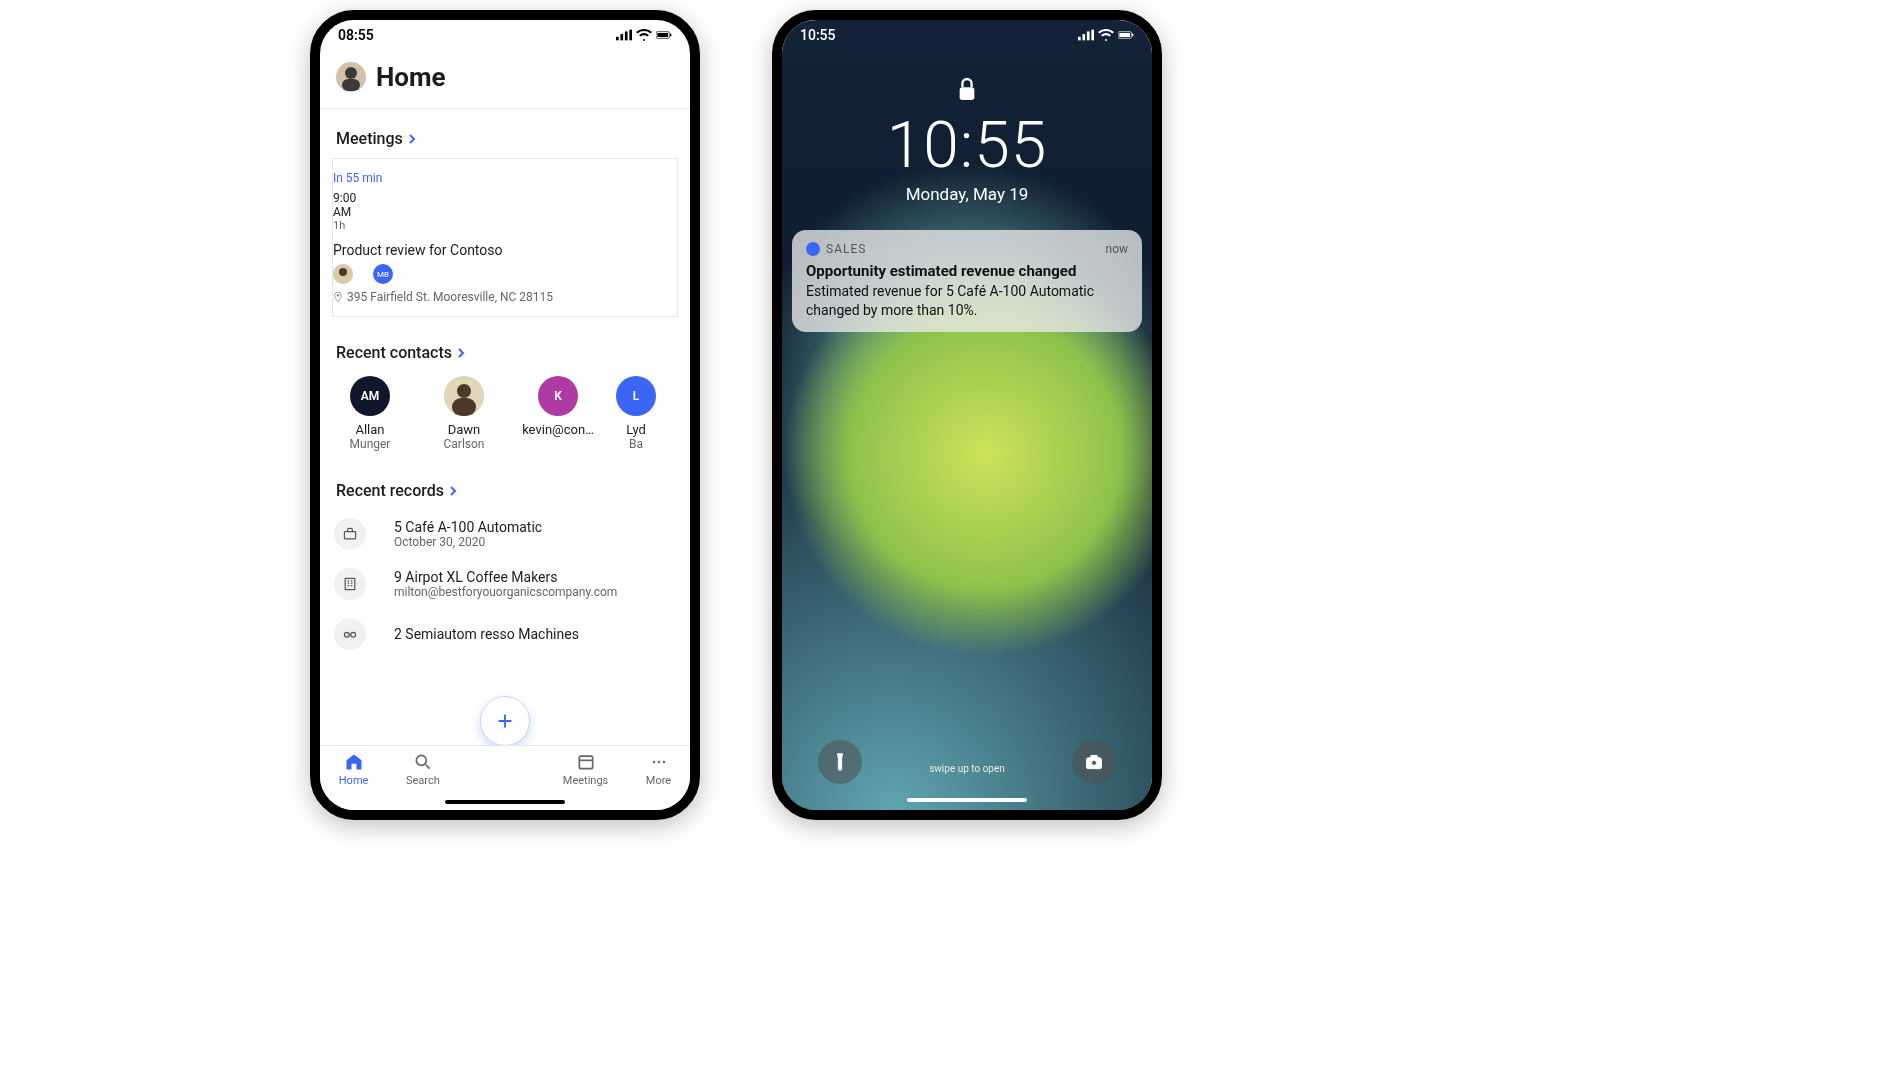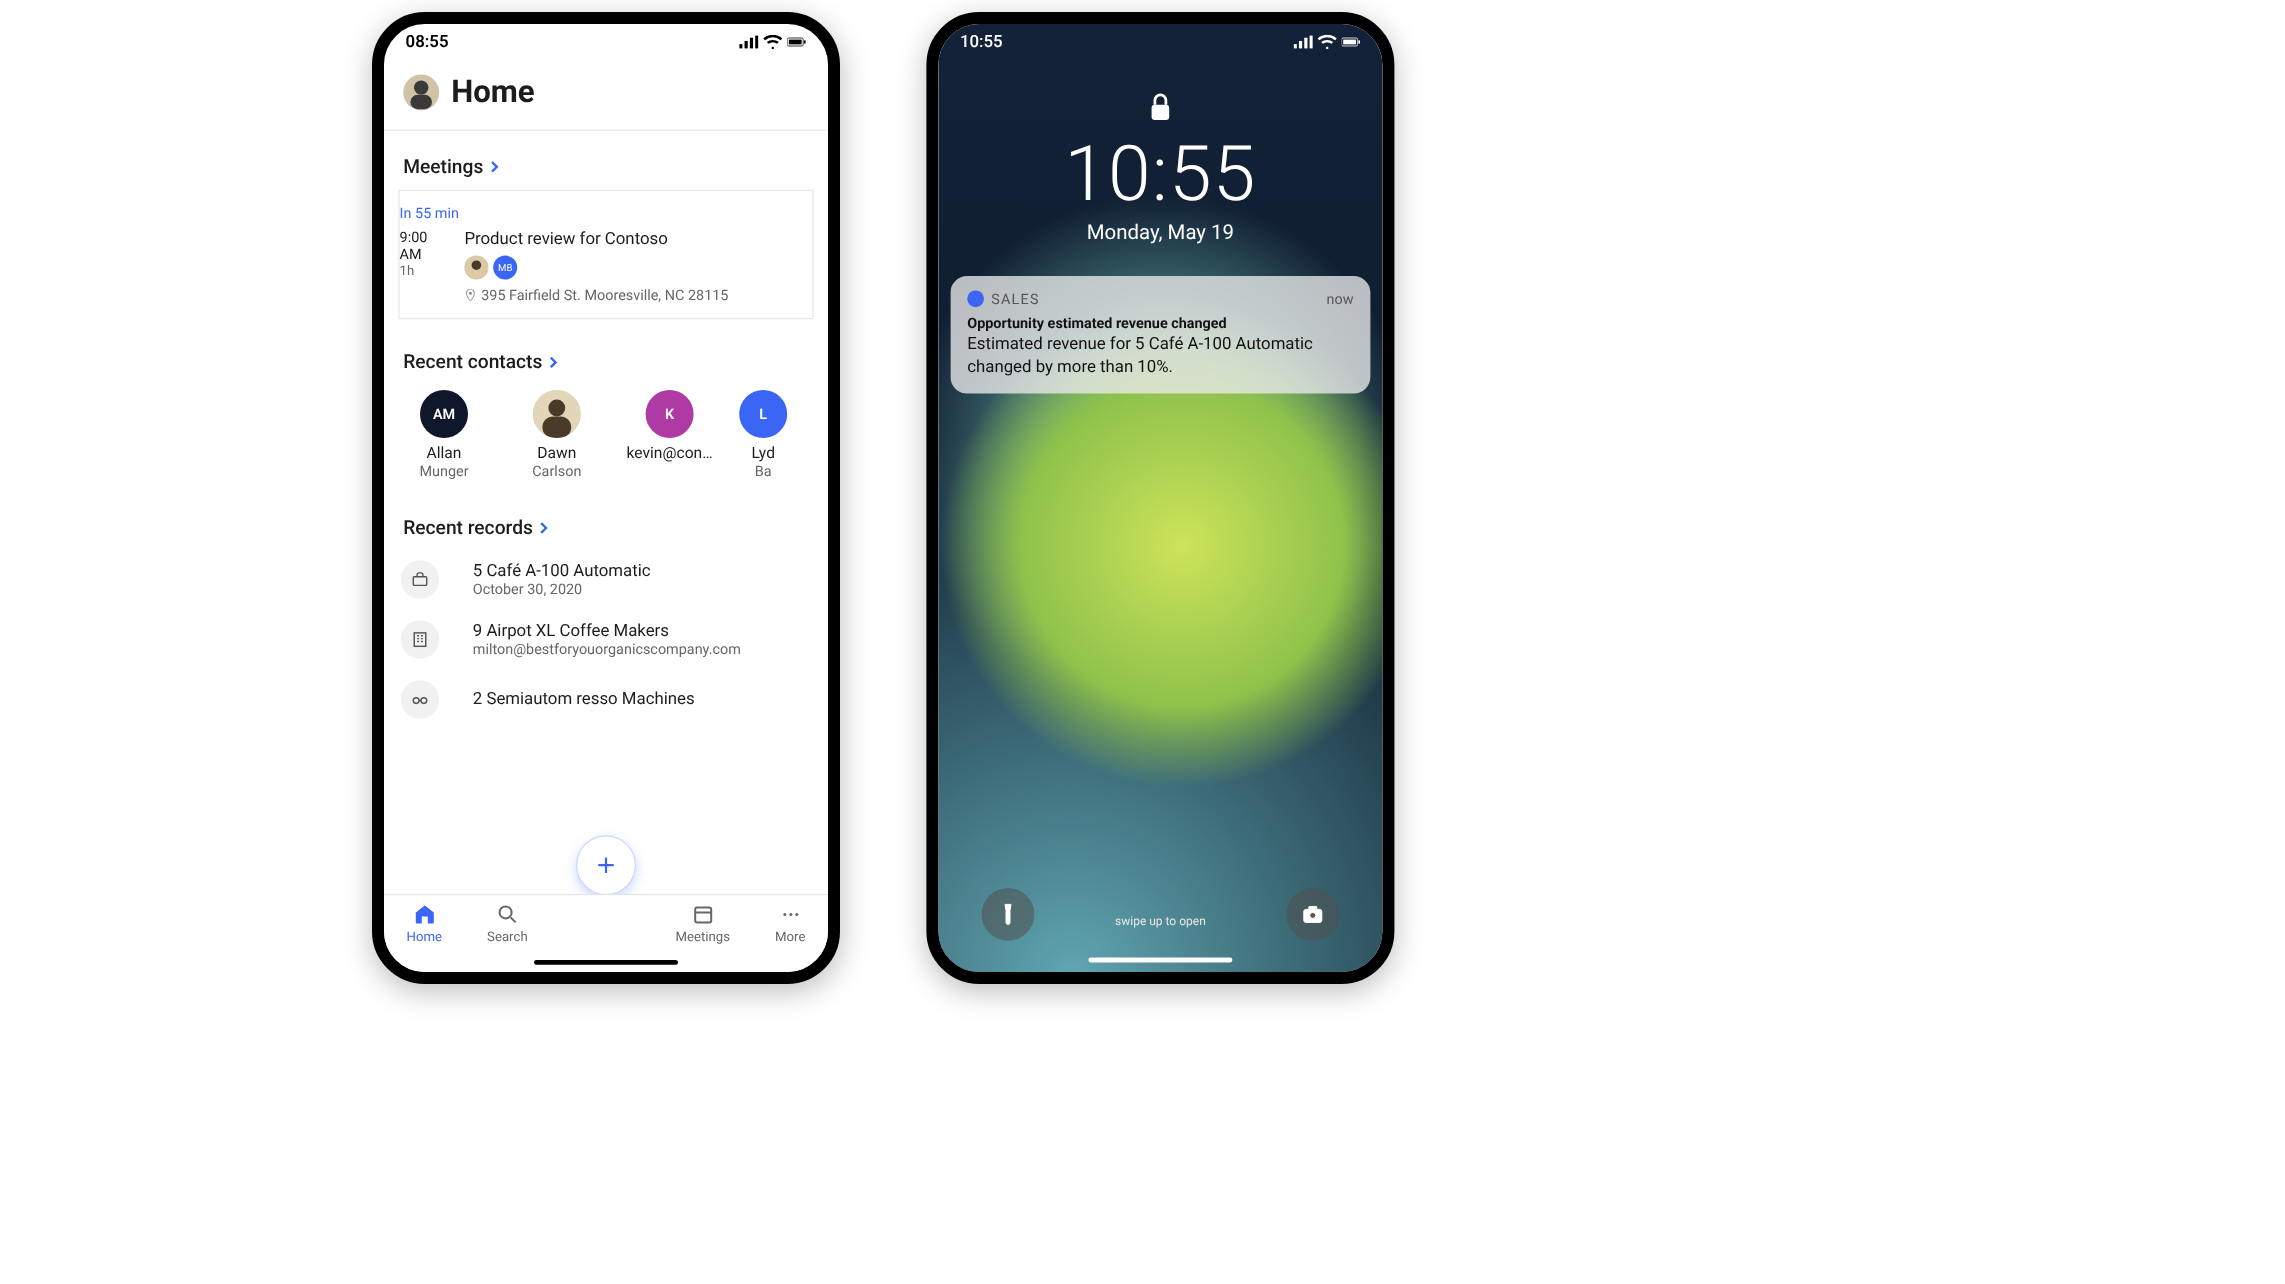--- a/index.html
+++ b/index.html
@@ -22,25 +22,25 @@
   .home-app{display:flex;flex-direction:column;height:calc(100% - 30px);}
   .home-header{display:flex;align-items:center;gap:10px;padding:12px 16px 16px;border-bottom:1px solid var(--border);}
   .avatar{width:30px;height:30px;border-radius:50%;background:#d7d7d7;display:flex;align-items:center;justify-content:center;color:#fff;font-size:12px;font-weight:600;overflow:hidden;}
   .avatar.big{width:30px;height:30px;}
   .home-title{font-size:26px;font-weight:700;color:var(--text);}
   .scroll{flex:1;overflow:hidden;padding:0 12px;}
   .section-h{display:flex;align-items:center;gap:4px;font-size:16px;font-weight:500;color:var(--text);margin:20px 4px 10px;}
   .section-h svg{width:10px;height:10px;}
   .card{border:1px solid var(--border);border-radius:0;padding:12px 0;}
   .meeting-top{font-size:12px;color:var(--blue);margin-bottom:6px;}
-  .meeting-row{display:flex;gap:10px;}
+  .meeting-row{display:flex;gap:10px;flex-direction:column;}
   .meeting-time{font-size:12px;color:var(--text);width:44px;}
   .meeting-time .dur{color:var(--sub);font-size:11px;}
   .meeting-body .title{font-size:14px;color:var(--text);}
-  .meeting-body .who{display:flex;gap:4px;margin:6px 0;}
+  .meeting-body .who{display:flex;gap:20px;margin:6px 0;}
   .who .chip{width:20px;height:20px;border-radius:50%;display:flex;align-items:center;justify-content:center;font-size:8px;color:#fff;}
   .meeting-body .loc{font-size:12px;color:var(--sub);display:flex;align-items:center;gap:4px;}
   .loc svg{width:10px;height:10px;}
   .contacts{display:flex;gap:22px;padding:4px 2px;}
   .contact{width:72px;text-align:center;}
   .contact .avatar{margin:0 auto 6px;width:40px;height:40px;}
   .contact .n1{font-size:13px;color:var(--text);white-space:nowrap;overflow:hidden;text-overflow:ellipsis;}
   .contact .n2{font-size:12px;color:var(--sub);white-space:nowrap;overflow:hidden;text-overflow:ellipsis;}
   .records{display:flex;flex-direction:column;gap:2px;}
   .record{display:flex;align-items:center;gap:28px;padding:8px 2px;}
@@ -64,21 +64,21 @@
      linear-gradient(#132238,#0a1524);}
   .lock .status{position:relative;color:#fff;font-weight:500;}
   .lock-center{position:relative;text-align:center;margin-top:26px;}
   .lock-center svg{width:22px;height:28px;}
   .clock{font-size:64px;font-weight:300;letter-spacing:1px;line-height:1;margin-top:6px;}
   .date{font-size:17px;margin-top:6px;}
   .notif{position:relative;margin:26px 10px 0;padding:12px 14px;background:rgba(235,235,235,.78);backdrop-filter:blur(6px);border-radius:14px;color:#111;}
   .notif-head{display:flex;align-items:center;justify-content:space-between;font-size:12px;color:#555;margin-bottom:6px;}
   .notif-head .app{display:flex;align-items:center;gap:6px;letter-spacing:1px;}
   .notif-head .app .dot{width:14px;height:14px;border-radius:50%;background:#3b66f5;}
-  .notif-title{font-weight:700;font-size:12px;margin-bottom:2px;}
+  .notif-title{font-weight:700;font-size:15px;margin-bottom:2px;}
   .notif-body{font-size:14px;line-height:1.35;}
   .lock-bottom{position:absolute;bottom:26px;left:0;right:0;display:flex;align-items:center;justify-content:space-between;padding:0 36px;}
   .lb-round{width:44px;height:44px;border-radius:50%;background:rgba(80,80,80,.55);display:flex;align-items:center;justify-content:center;}
   .lb-round svg{width:20px;height:20px;stroke:#fff;fill:#fff;}
   .swipe{position:absolute;bottom:36px;left:0;right:0;text-align:center;font-size:10px;color:#e8e8e8;}
   .lock-indicator{position:absolute;bottom:8px;left:50%;transform:translateX(-50%);width:120px;height:4px;background:#fff;border-radius:4px;}
 </style>
 </head>
 <body>
 

